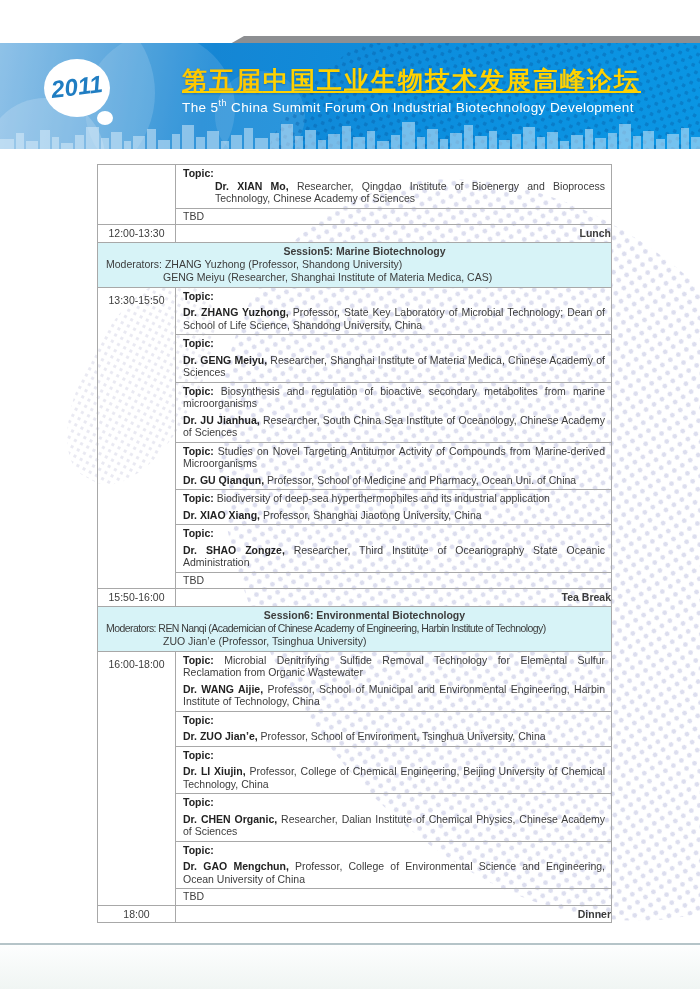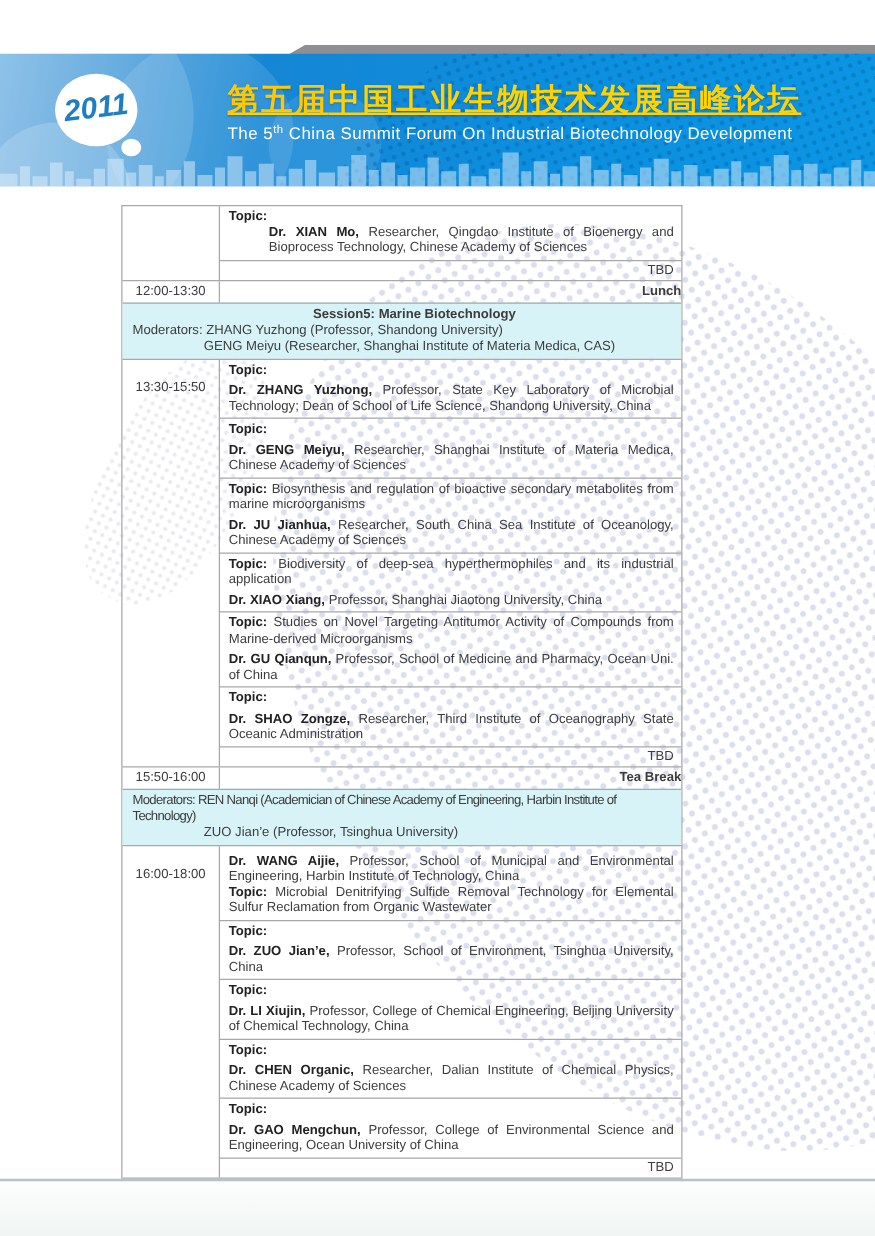--- a/index.html
+++ b/index.html
@@ -77,39 +77,39 @@
     white-space:nowrap;
     text-decoration:underline;
   }
   .title-zh .zh-hl{font-weight:900; color:#ffc800;}
   .title-en{
     margin-top:3px; font-size:13.5px; color:#ffffff; letter-spacing:.4px; white-space:nowrap;
   }
   .title-en sup{font-size:9px;}
   
   .schedule{
-    position:absolute; left:97px; top:164px; width:449px; box-sizing:border-box;
+    position:absolute; left:97px; top:164px; width:515px; box-sizing:border-box;
     border:1px solid var(--border_gray);
     font-size:10.5px; line-height:12.5px; z-index:1;
   }
   .schedule b{color:#222;}
   .schedule > div + div{border-top:1px solid var(--border_gray);}
   .row{display:flex; align-items:stretch;}
   .tcol{
     flex:0 0 78px; width:78px; border-right:1px solid var(--border_gray);
     text-align:center; box-sizing:border-box;
   }
-  .block .tcol{padding-top:16px;}
+  .block .tcol{padding-top:6px;}
   .ccol{flex:1 1 auto; min-width:0;}
   .item{padding:2px 6px 3px 7px;}
   .ccol .item + .item, .ccol .item + .tbd, .ccol .tbd + .item{border-top:1px solid var(--border_gray);}
   .para{margin:0; text-align:justify;}
   .para.p2{margin-top:4px;}
   .tight .para.p2{margin-top:0;margin-left:32px;}
-  .tbd{padding:1px 6px 2px 7px;text-align:right;}
+  .tbd{padding:1px 6px 2px 7px;}
   .meal .tcol{padding:2px 0 2px;}
   .meal .label{display:block; text-align:right; font-weight:bold; padding:2px 0 2px;}
   .session{
     background:var(--session_bg); padding:2px 0 3px; line-height:13px;
   }
   .s-title{font-weight:bold; text-align:center;margin-left:20px;}
   .s-mods{padding-left:8px;}
   .s-mod2{padding-left:65px;}
   .narrow{letter-spacing:-0.55px;}
   
@@ -242,53 +242,54 @@
         </div>
         <div class="item">
           <p class="para"><b>Topic:</b><span></span></p>
           <p class="para p2"><b>Dr. GENG Meiyu,</b><span> Researcher, Shanghai Institute of Materia Medica, Chinese Academy of Sciences</span></p>
         </div>
         <div class="item">
           <p class="para"><b>Topic:</b><span> Biosynthesis and regulation of bioactive secondary metabolites from marine microorganisms</span></p>
           <p class="para p2"><b>Dr. JU Jianhua,</b><span> Researcher, South China Sea Institute of Oceanology, Chinese Academy of Sciences</span></p>
         </div>
         <div class="item">
+          <p class="para"><b>Topic:</b><span> Studies on Novel Targeting Antitumor Activity of Compounds from Marine-derived Microorganisms</span></p>
+          <p class="para p2"><b>Dr. GU Qianqun,</b><span> Professor, School of Medicine and Pharmacy, Ocean Uni. of China</span></p>
+        </div>
+        <div class="item">
           <p class="para"><b>Topic:</b><span> Biodiversity of deep-sea hyperthermophiles and its industrial application</span></p>
           <p class="para p2"><b>Dr. XIAO Xiang,</b><span> Professor, Shanghai Jiaotong University, China</span></p>
         </div>
         <div class="item">
-          <p class="para"><b>Topic:</b><span> Studies on Novel Targeting Antitumor Activity of Compounds from Marine-derived Microorganisms</span></p>
-          <p class="para p2"><b>Dr. GU Qianqun,</b><span> Professor, School of Medicine and Pharmacy, Ocean Uni. of China</span></p>
-        </div>
-        <div class="item">
           <p class="para"><b>Topic:</b><span></span></p>
           <p class="para p2"><b>Dr. SHAO Zongze,</b><span> Researcher, Third Institute of Oceanography State Oceanic Administration</span></p>
         </div>
         <div class="tbd">TBD</div>
       </div>
     </div>
 
     <div class="row meal">
       <div class="tcol">15:50-16:00</div>
       <div class="ccol">
           <span class="label">Tea Break</span>
         </div>
     </div>
 
     <div class="session">
+      <div class="s-title">Session6: Environmental Biotechnology</div>
       <div class="s-mods narrow"><span>Moderators: </span><span>REN Nanqi (Academician of Chinese Academy of Engineering, Harbin Institute of Technology)</span></div>
       <div class="s-mod2">ZUO Jian’e (Professor, Tsinghua University)</div>
     </div>
 
     <div class="row block">
       <div class="tcol"><span>16:00-18:00</span></div>
       <div class="ccol">
         <div class="item">
+          <p class="para"><b>Topic:</b><span> Microbial Denitrifying Sulfide Removal Technology for Elemental Sulfur Reclamation from Organic Wastewater</span></p>
           <p class="para p2"><b>Dr. WANG Aijie,</b><span> Professor, School of Municipal and Environmental Engineering, Harbin Institute of Technology, China</span></p>
-          <p class="para"><b>Topic:</b><span> Microbial Denitrifying Sulfide Removal Technology for Elemental Sulfur Reclamation from Organic Wastewater</span></p>
         </div>
         <div class="item">
           <p class="para"><b>Topic:</b><span></span></p>
           <p class="para p2"><b>Dr. ZUO Jian’e,</b><span> Professor, School of Environment, Tsinghua University, China</span></p>
         </div>
         <div class="item">
           <p class="para"><b>Topic:</b><span></span></p>
           <p class="para p2"><b>Dr. LI Xiujin,</b><span> Professor, College of Chemical Engineering, Beijing University of Chemical Technology, China</span></p>
         </div>
         <div class="item">

